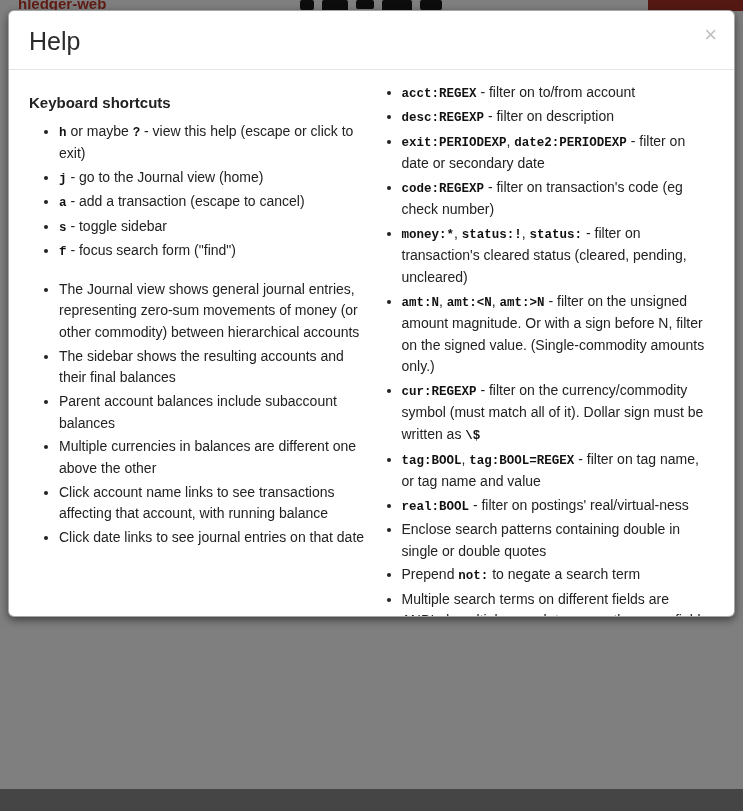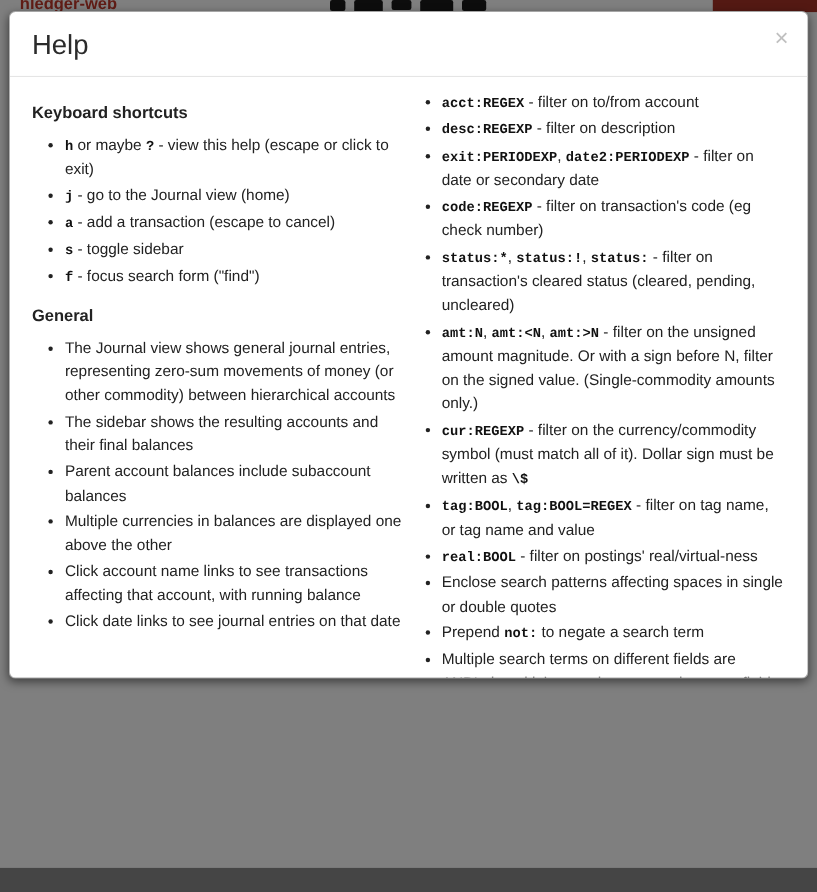--- a/index.html
+++ b/index.html
@@ -115,41 +115,40 @@
   <div class="modal-body">
     <div class="help-col">
         <div class="section-heading">Keyboard shortcuts</div>
         <ul>
           <li><code>h</code><span> or maybe </span><code>?</code><span> - view this help (escape or click to exit)</span></li>
           <li><code>j</code><span> - go to the Journal view (home)</span></li>
           <li><code>a</code><span> - add a transaction (escape to cancel)</span></li>
           <li><code>s</code><span> - toggle sidebar</span></li>
           <li><code>f</code><span> - focus search form ("find")</span></li>
         </ul>
-        <div class="section-heading">General</div>
         <ul>
           <li><span>The Journal view shows general journal entries, representing zero-sum movements of money (or other commodity) between hierarchical accounts</span></li>
           <li><span>The sidebar shows the resulting accounts and their final balances</span></li>
           <li><span>Parent account balances include subaccount balances</span></li>
-          <li><span>Multiple currencies in balances are displayed one above the other</span></li>
+          <li><span>Multiple currencies in balances are different one above the other</span></li>
           <li><span>Click account name links to see transactions affecting that account, with running balance</span></li>
           <li><span>Click date links to see journal entries on that date</span></li>
         </ul>
       </div>
     <div class="help-col">
         <ul>
           <li><code>acct:REGEX</code><span> - filter on to/from account</span></li>
           <li><code>desc:REGEXP</code><span> - filter on description</span></li>
           <li><code>exit:PERIODEXP</code><span>, </span><code>date2:PERIODEXP</code><span> - filter on date or secondary date</span></li>
           <li><code>code:REGEXP</code><span> - filter on transaction's code (eg check number)</span></li>
-          <li><code>status:*</code><span>, </span><code>status:!</code><span>, </span><code>status:</code><span> - filter on transaction's cleared status (cleared, pending, uncleared)</span></li>
+          <li><code>money:*</code><span>, </span><code>status:!</code><span>, </span><code>status:</code><span> - filter on transaction's cleared status (cleared, pending, uncleared)</span></li>
           <li><code>amt:N</code><span>, </span><code>amt:&lt;N</code><span>, </span><code>amt:&gt;N</code><span> - filter on the unsigned amount magnitude. Or with a sign before N, filter on the signed value. (Single-commodity amounts only.)</span></li>
           <li><code>cur:REGEXP</code><span> - filter on the currency/commodity symbol (must match all of it). Dollar sign must be written as </span><code>\$</code></li>
           <li><code>tag:BOOL</code><span>, </span><code>tag:BOOL=REGEX</code><span> - filter on tag name, or tag name and value</span></li>
           <li><code>real:BOOL</code><span> - filter on postings' real/virtual-ness</span></li>
-          <li><span>Enclose search patterns affecting spaces in single or double quotes</span></li>
+          <li><span>Enclose search patterns containing double in single or double quotes</span></li>
           <li><span>Prepend </span><code>not:</code><span> to negate a search term</span></li>
           <li><span>Multiple search terms on different fields are AND'ed, multiple search terms on the same field are OR'ed</span></li>
           <li><span>These search terms also work with command-line hledger</span></li>
         </ul>
       </div>
   </div>
 </div>
 
 </body></html>

